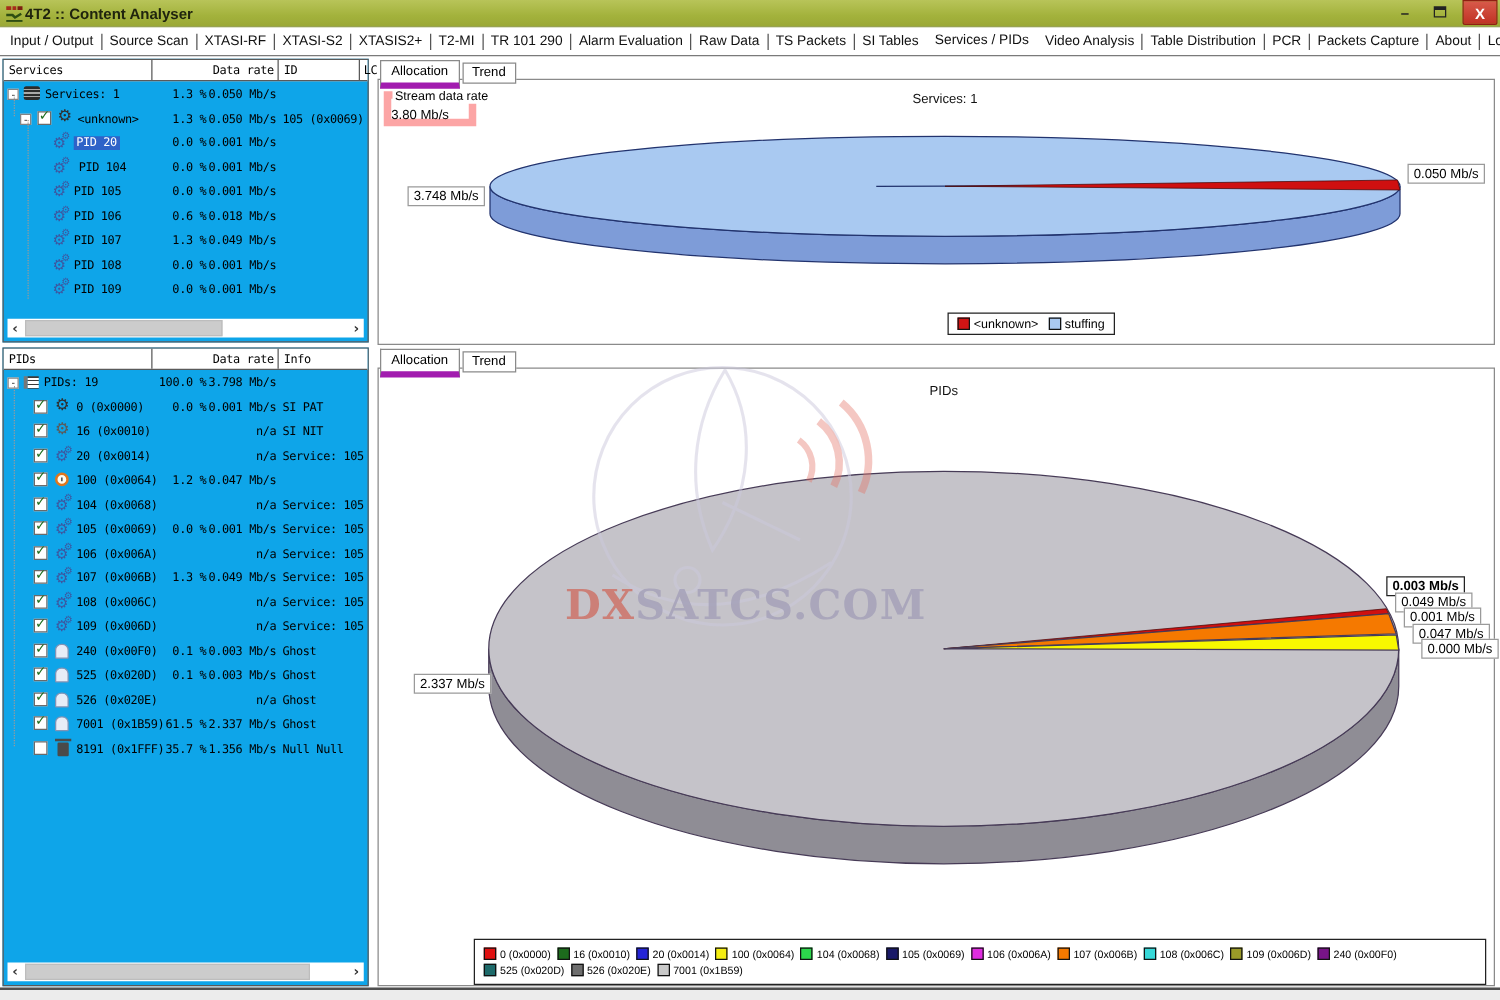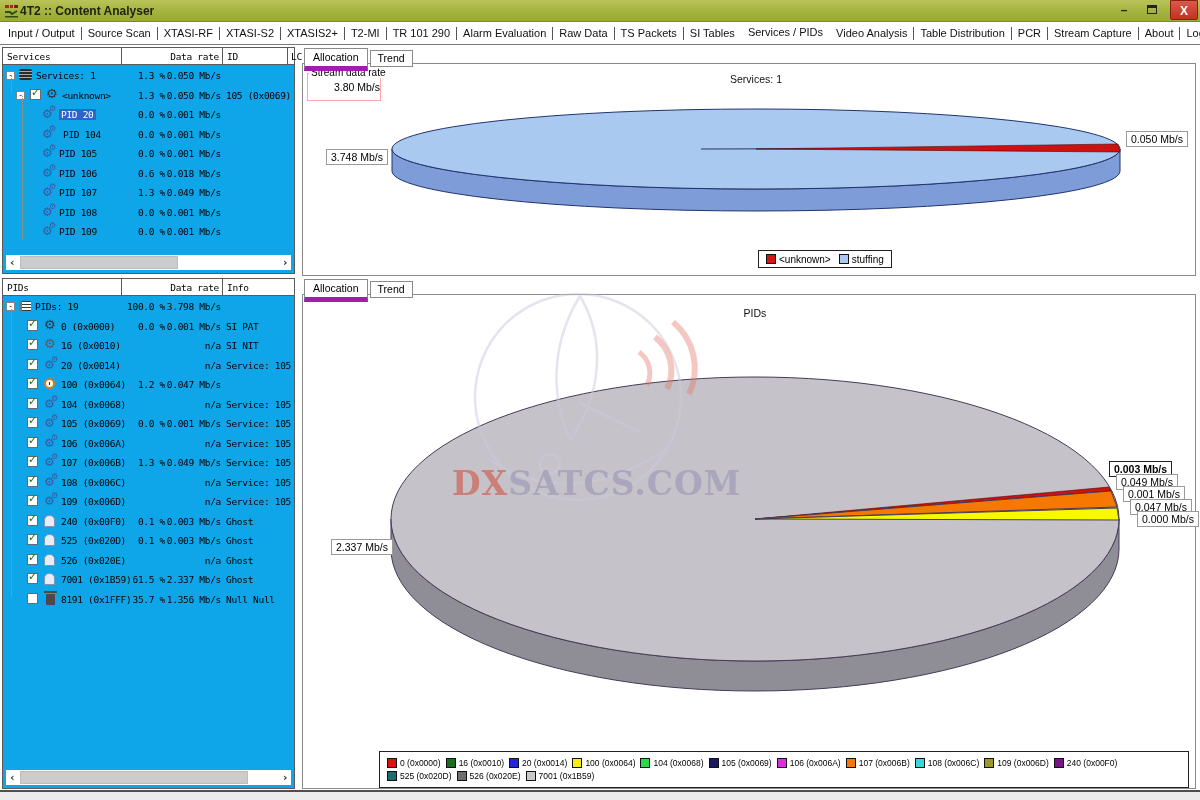--- a/index.html
+++ b/index.html
@@ -75,23 +75,23 @@
   
   .chart-panel { position:absolute; }
   #services-chart { left:302px; top:47px; width:894px; height:229px; }
   #pids-chart     { left:302px; top:278px; width:894px; height:511px; }
   .ctabs { position:absolute; top:0; left:2px; height:17px; z-index:3; }
   .ctab { display:inline-block; border:1px solid #8a8a8a; background:#fff; font-size:10.5px; padding:2px 8px 3px; }
   .ctab.active { border-bottom:5px solid #a21caf; position:relative; z-index:4; }
   .ctab.inactive { margin-left:2px; padding:1px 7px 2px; position:relative; top:1px; }
   .cbody { position:absolute; left:0; right:0; top:16px; bottom:0; border:1px solid #8a8a8a; background:#fff; }
 
-  .group-box { position:absolute; left:4px; top:9px; width:74px; height:28px; border:1px solid #fca5a5; }
+  .group-box { position:absolute; left:4px; top:9px; width:74px; height:28px; border:6px solid #fca5a5; }
   .gb-label { position:absolute; left:1px; top:-7px; background:#fff; padding:0 2px; font-size:10px; white-space:nowrap; }
-  .gb-value { text-align:right; margin-top:7px; font-size:10.5px; }
+  .gb-value { text-align:left; margin-top:7px; font-size:10.5px; }
 
   .chart-title { position:absolute; text-align:center; font-size:10.5px; color:#111; width:120px; }
   .callout { position:absolute; border:1px solid #9a9a9a; background:#fff; font-size:10.5px;
              padding:1px 4px; white-space:nowrap; z-index:3; }
   .callout.bold { border-color:#222; font-weight:bold; }
   .legend-box { position:absolute; border:1px solid #222; background:#fff; display:flex; align-items:center;
                 padding:2px 7px; z-index:2; }
   #services-legend { font-size:10px; gap:8px; }
   #pids-legend { font-size:8.5px; flex-wrap:wrap; column-gap:5px; row-gap:3px; align-content:center; }
   .leg-item { display:inline-flex; align-items:center; gap:3px; white-space:nowrap; }
@@ -149,21 +149,21 @@
       <div class="mtab">SI Tables</div>
       <div class="mdiv" style="visibility: hidden;"></div>
       <div class="mtab active">Services / PIDs</div>
       <div class="mdiv" style="visibility: hidden;"></div>
       <div class="mtab">Video Analysis</div>
       <div class="mdiv"></div>
       <div class="mtab">Table Distribution</div>
       <div class="mdiv"></div>
       <div class="mtab">PCR</div>
       <div class="mdiv"></div>
-      <div class="mtab">Stream Capture</div>
+      <div class="mtab">Packets Capture</div>
       <div class="mdiv"></div>
       <div class="mtab">About</div>
       <div class="mdiv"></div>
       <div class="mtab">Log</div>
     </div>
 </div>
 
 <div id="services-panel" class="tree-panel">
   <div class="tree-head">
     <span class="th-cell" style="left:4px">Services</span>

